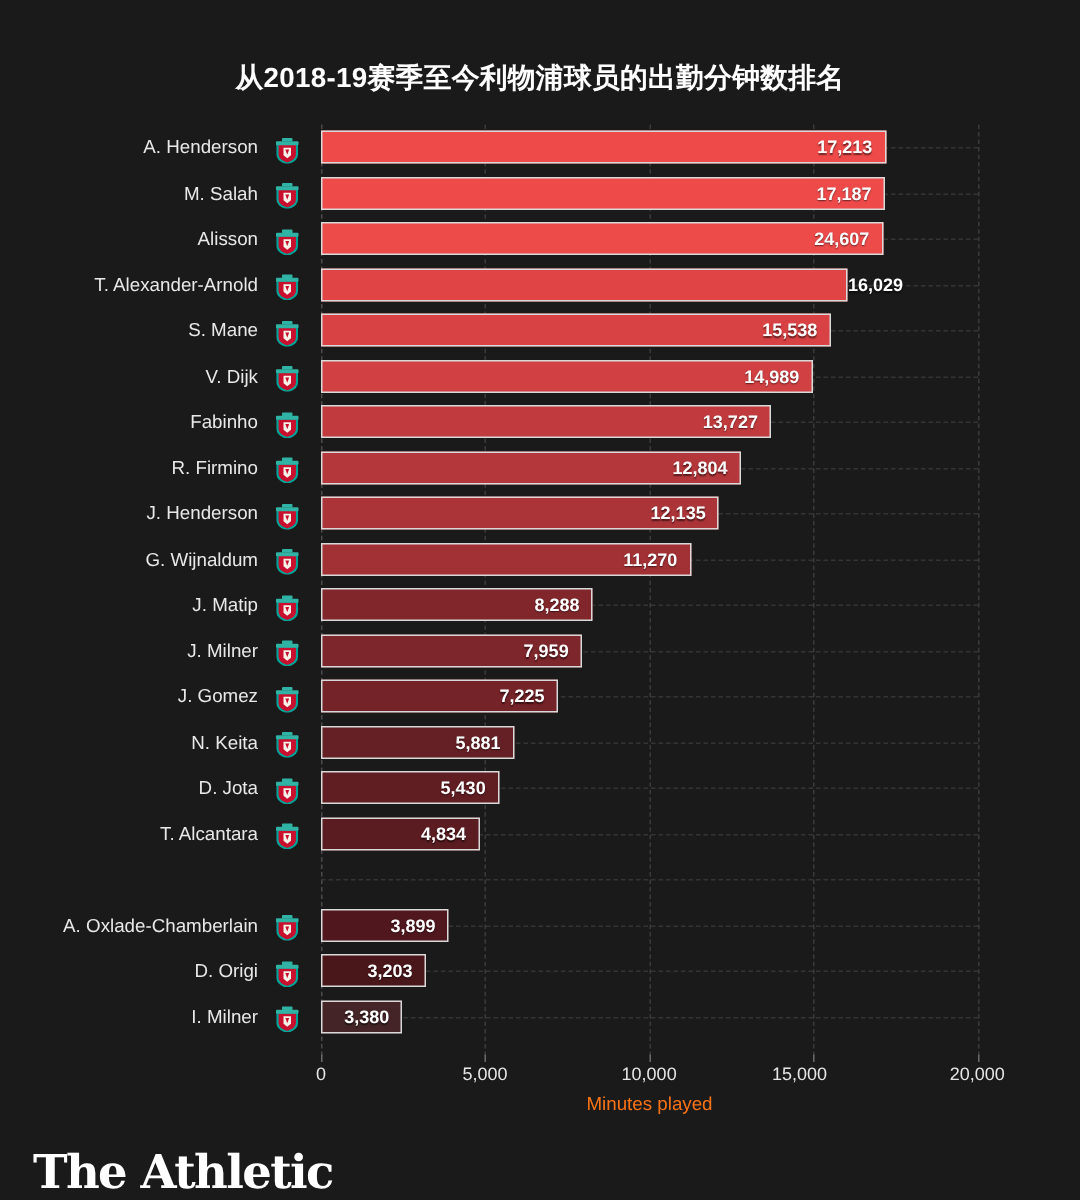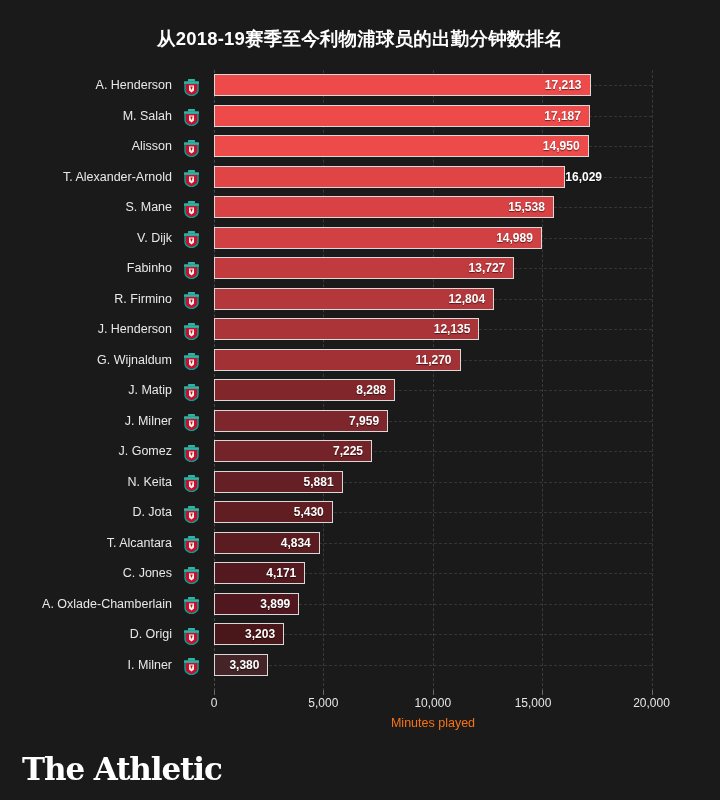--- a/index.html
+++ b/index.html
@@ -13,20 +13,21 @@
     overflow: hidden;
     font-family: "Liberation Sans", sans-serif;
     color: #ffffff;
     position: relative;
   }
 
   #chart-root {
     position: absolute;
     inset: 0;
     background: #1a1a1a;
+    margin-top: 13px;
   }
 
   
   .chart-title {
     position: absolute;
     left: 0;
     top: 26px;
     width: 720px;
     text-align: center;
     font-size: 18.5px;
@@ -259,21 +260,21 @@
   <path d="M2 5 h13 v7 q0 4 -6.5 6 Q2 16 2 12 Z" fill="#c8102e"></path>
   <path d="M2 5 h13 v7 q0 4 -6.5 6 Q2 16 2 12 Z" fill="none" stroke="#00a398" stroke-width="1.4"></path>
   <rect x="1" y="3.2" width="15" height="2.6" rx="0.6" fill="#2fb3a4"></rect>
   <rect x="5" y="1" width="7" height="2.4" rx="0.6" fill="#2fb3a4"></rect>
   <path d="M6 7.5 h5 v5 l-2.5 2 -2.5 -2 Z" fill="#f6f2e8"></path>
   <path d="M7.2 8.6 h2.6 l-1.3 3.6 Z" fill="#c8102e"></path>
 </svg>
           </div>
           <div class="bar-wrap" style="width: 374.566px;">
             <div class="bar" style="width: 374.566px; background: rgb(237, 74, 74); border-color: rgb(217, 217, 217);"></div>
-            <div class="bar-value">14,950</div>
+            <div class="bar-value">24,607</div>
           </div>
         </div>
         <div class="bar-row" style="top: 91.5px;">
           <div class="row-label">T. Alexander-Arnold</div>
           <div class="crest">
             <svg viewBox="0 0 17 18" xmlns="http://www.w3.org/2000/svg">
   <path d="M2 5 h13 v7 q0 4 -6.5 6 Q2 16 2 12 Z" fill="#c8102e"></path>
   <path d="M2 5 h13 v7 q0 4 -6.5 6 Q2 16 2 12 Z" fill="none" stroke="#00a398" stroke-width="1.4"></path>
   <rect x="1" y="3.2" width="15" height="2.6" rx="0.6" fill="#2fb3a4"></rect>
   <rect x="5" y="1" width="7" height="2.4" rx="0.6" fill="#2fb3a4"></rect>
@@ -481,37 +482,20 @@
   <path d="M2 5 h13 v7 q0 4 -6.5 6 Q2 16 2 12 Z" fill="none" stroke="#00a398" stroke-width="1.4"></path>
   <rect x="1" y="3.2" width="15" height="2.6" rx="0.6" fill="#2fb3a4"></rect>
   <rect x="5" y="1" width="7" height="2.4" rx="0.6" fill="#2fb3a4"></rect>
   <path d="M6 7.5 h5 v5 l-2.5 2 -2.5 -2 Z" fill="#f6f2e8"></path>
   <path d="M7.2 8.6 h2.6 l-1.3 3.6 Z" fill="#c8102e"></path>
 </svg>
           </div>
           <div class="bar-wrap" style="width: 105.744px;">
             <div class="bar" style="width: 105.744px; background: rgb(90, 28, 33); border-color: rgb(217, 217, 217);"></div>
             <div class="bar-value">4,834</div>
-          </div>
-        </div>
-        <div class="bar-row" style="top: 488px;">
-          <div class="row-label">C. Jones</div>
-          <div class="crest">
-            <svg viewBox="0 0 17 18" xmlns="http://www.w3.org/2000/svg">
-  <path d="M2 5 h13 v7 q0 4 -6.5 6 Q2 16 2 12 Z" fill="#c8102e"></path>
-  <path d="M2 5 h13 v7 q0 4 -6.5 6 Q2 16 2 12 Z" fill="none" stroke="#00a398" stroke-width="1.4"></path>
-  <rect x="1" y="3.2" width="15" height="2.6" rx="0.6" fill="#2fb3a4"></rect>
-  <rect x="5" y="1" width="7" height="2.4" rx="0.6" fill="#2fb3a4"></rect>
-  <path d="M6 7.5 h5 v5 l-2.5 2 -2.5 -2 Z" fill="#f6f2e8"></path>
-  <path d="M7.2 8.6 h2.6 l-1.3 3.6 Z" fill="#c8102e"></path>
-</svg>
-          </div>
-          <div class="bar-wrap" style="width: 91.2406px;">
-            <div class="bar" style="width: 91.2406px; background: rgb(83, 25, 31); border-color: rgb(217, 217, 217);"></div>
-            <div class="bar-value">4,171</div>
           </div>
         </div>
         <div class="bar-row" style="top: 518.5px;">
           <div class="row-label">A. Oxlade-Chamberlain</div>
           <div class="crest">
             <svg viewBox="0 0 17 18" xmlns="http://www.w3.org/2000/svg">
   <path d="M2 5 h13 v7 q0 4 -6.5 6 Q2 16 2 12 Z" fill="#c8102e"></path>
   <path d="M2 5 h13 v7 q0 4 -6.5 6 Q2 16 2 12 Z" fill="none" stroke="#00a398" stroke-width="1.4"></path>
   <rect x="1" y="3.2" width="15" height="2.6" rx="0.6" fill="#2fb3a4"></rect>
   <rect x="5" y="1" width="7" height="2.4" rx="0.6" fill="#2fb3a4"></rect>

